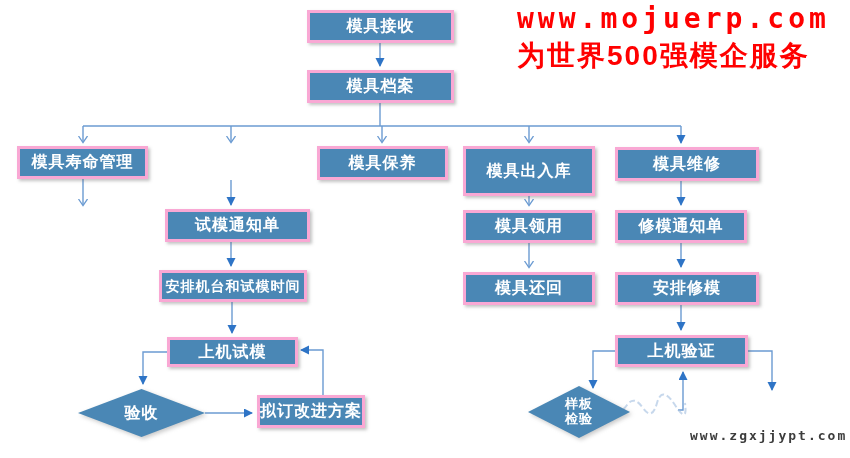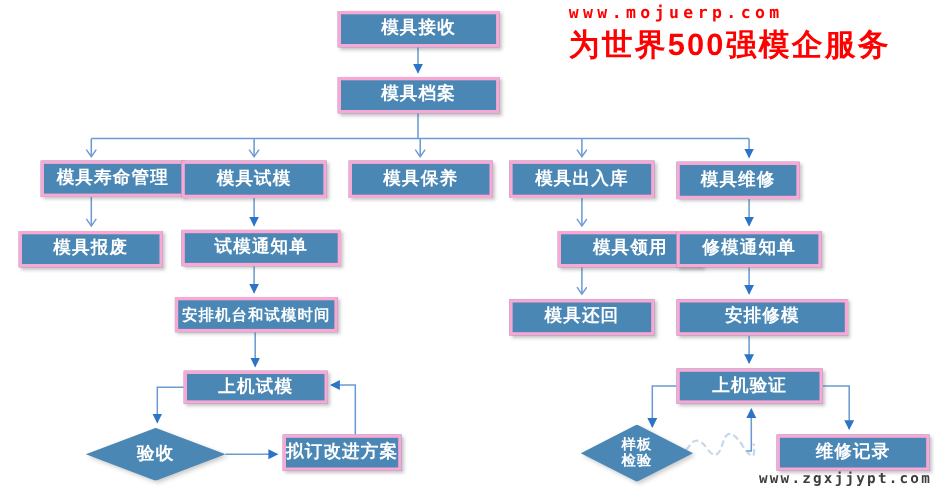--- a/index.html
+++ b/index.html
@@ -24,21 +24,21 @@
   .node.diamond{filter:drop-shadow(2px 2px 2px rgba(100,100,100,.35));}
   .node.diamond .shape{
     position:absolute;left:0;top:0;right:0;bottom:0;
     background:var(--node-fill,#4a87b5);
     clip-path:polygon(50% 0,100% 50%,50% 100%,0 50%);
     z-index:0;
   }
   .node .lbl{position:relative;z-index:1;display:block;}
   .brand{position:absolute;left:517px;top:2px;color:var(--brand-color,#ff0000);}
   .brand-url{
-    font-family:"DejaVu Sans Mono",monospace;font-size:15px;font-weight:bold;
+    font-family:"DejaVu Sans Mono",monospace;font-size:28px;font-weight:bold;
     letter-spacing:4px;white-space:nowrap;
   }
   .brand-slogan{
     font-size:28px;font-weight:600;letter-spacing:2px;white-space:nowrap;margin-top:2px;
   }
   .footer-wm{
     position:absolute;left:690px;top:428px;
     font-family:"DejaVu Sans Mono",monospace;font-size:13px;font-weight:bold;
     letter-spacing:2px;color:var(--wm-color,#3d3d3d);white-space:nowrap;
   }
@@ -88,77 +88,68 @@
     </g>
   </svg>
 
   <div id="nodes-layer">
       <div class="node box" style="left: 307px; top: 10px; width: 147px; height: 33px;">
         <span class="lbl">模具接收</span>
       </div>
       <div class="node box" style="left: 307px; top: 70px; width: 147px; height: 33px;">
         <span class="lbl">模具档案</span>
       </div>
-      <div class="node box" style="left: 17px; top: 146px; width: 131px; height: 33px; margin-left: 20px;">
+      <div class="node box" style="left: 17px; top: 146px; width: 131px; height: 33px;">
         <span class="lbl">模具寿命管理</span>
-      </div>
-      <div class="node box" style="left: 165px; top: 146px; width: 132px; height: 34px;">
-        <span class="lbl">模具试模</span>
       </div>
       <div class="node box" style="left: 317px; top: 146px; width: 131px; height: 34px;">
         <span class="lbl">模具保养</span>
       </div>
-      <div class="node box" style="left: 463px; top: 146px; width: 132px; height: 34px;">
+      <div class="node box" style="left: 463px; top: 146px; width: 132px; height: 50px;">
         <span class="lbl">模具出入库</span>
       </div>
-      <div class="node box" style="left: 615px; top: 147px; width: 112px; height: 34px;">
+      <div class="node box" style="left: 615px; top: 147px; width: 144px; height: 34px;">
         <span class="lbl">模具维修</span>
-      </div>
-      <div class="node box" style="left: 17px; top: 210px; width: 131px; height: 33px;">
-        <span class="lbl">模具报废</span>
       </div>
       <div class="node box" style="left: 165px; top: 209px; width: 145px; height: 33px;">
         <span class="lbl">试模通知单</span>
       </div>
-      <div class="node box" style="left: 463px; top: 210px; width: 132px; height: 33px; margin-left: 44px;">
+      <div class="node box" style="left: 463px; top: 210px; width: 132px; height: 33px;">
         <span class="lbl">模具领用</span>
       </div>
       <div class="node box" style="left: 615px; top: 210px; width: 132px; height: 33px;">
         <span class="lbl">修模通知单</span>
       </div>
       <div class="node box" style="left: 159px; top: 270px; width: 148px; height: 32px; font-size: 14px;">
         <span class="lbl">安排机台和试模时间</span>
       </div>
       <div class="node box" style="left: 463px; top: 272px; width: 132px; height: 33px;">
         <span class="lbl">模具还回</span>
       </div>
-      <div class="node box" style="left: 615px; top: 272px; width: 156px; height: 33px;">
+      <div class="node box" style="left: 615px; top: 272px; width: 144px; height: 33px;">
         <span class="lbl">安排修模</span>
       </div>
       <div class="node box" style="left: 167px; top: 337px; width: 131px; height: 30px;">
         <span class="lbl">上机试模</span>
       </div>
       <div class="node box" style="left: 615px; top: 335px; width: 133px; height: 32px;">
         <span class="lbl">上机验证</span>
       </div>
       <div class="node diamond" style="left: 78px; top: 389px; width: 127px; height: 48px;">
         <div class="shape"></div>
         <span class="lbl">验收</span>
       </div>
       <div class="node box" style="left: 257px; top: 395px; width: 108px; height: 33px;">
         <span class="lbl">拟订改进方案</span>
       </div>
       <div class="node diamond" style="left: 528px; top: 386px; width: 102px; height: 52px; font-size: 13px;">
         <div class="shape"></div>
         <span class="lbl">样板</span>
         <span class="lbl">检验</span>
       </div>
-      <div class="node box" style="left: 706px; top: 395px; width: 139px; height: 33px;">
-        <span class="lbl">维修记录</span>
-      </div>
     </div>
 
   <div class="brand">
     <div class="brand-url">www.mojuerp.com</div>
     <div class="brand-slogan">为世界500强模企服务</div>
   </div>
 
   <div class="footer-wm">www.zgxjjypt.com</div>
 
 </div>

